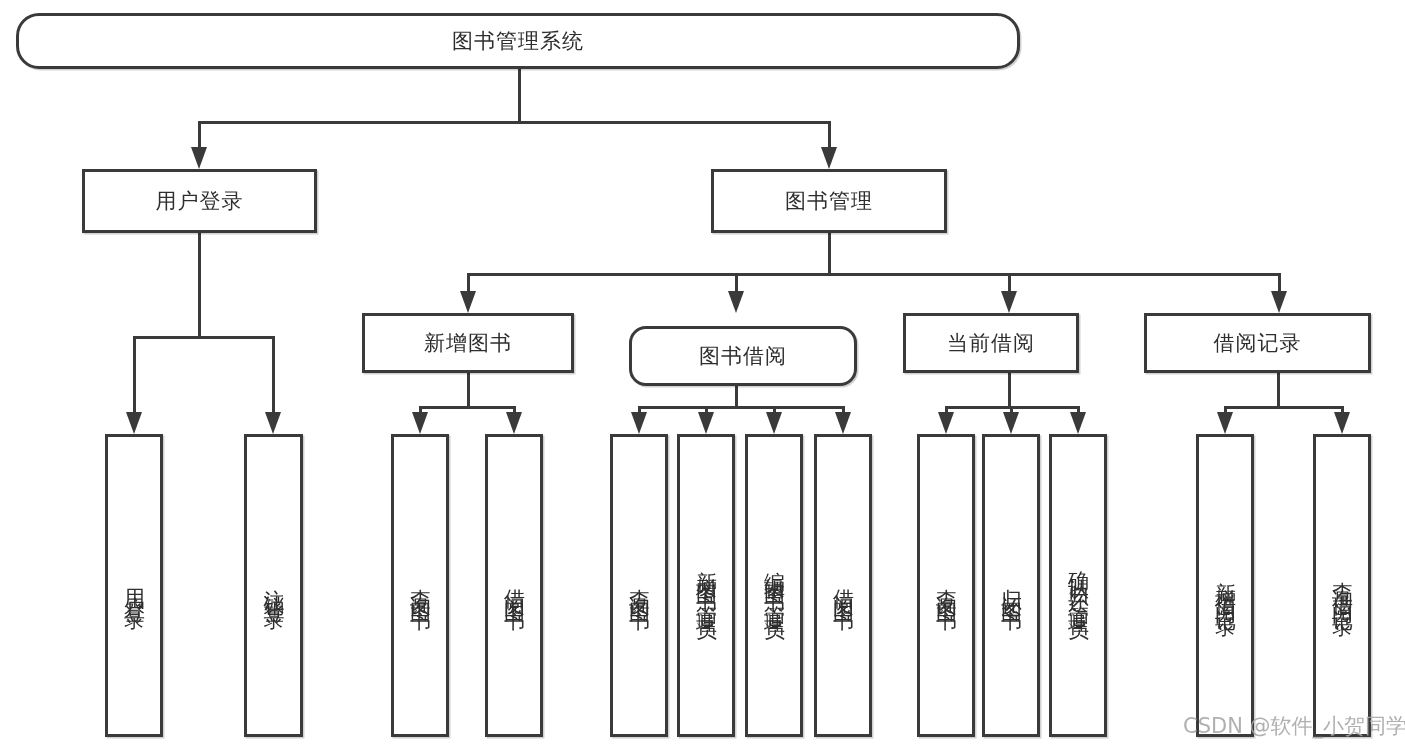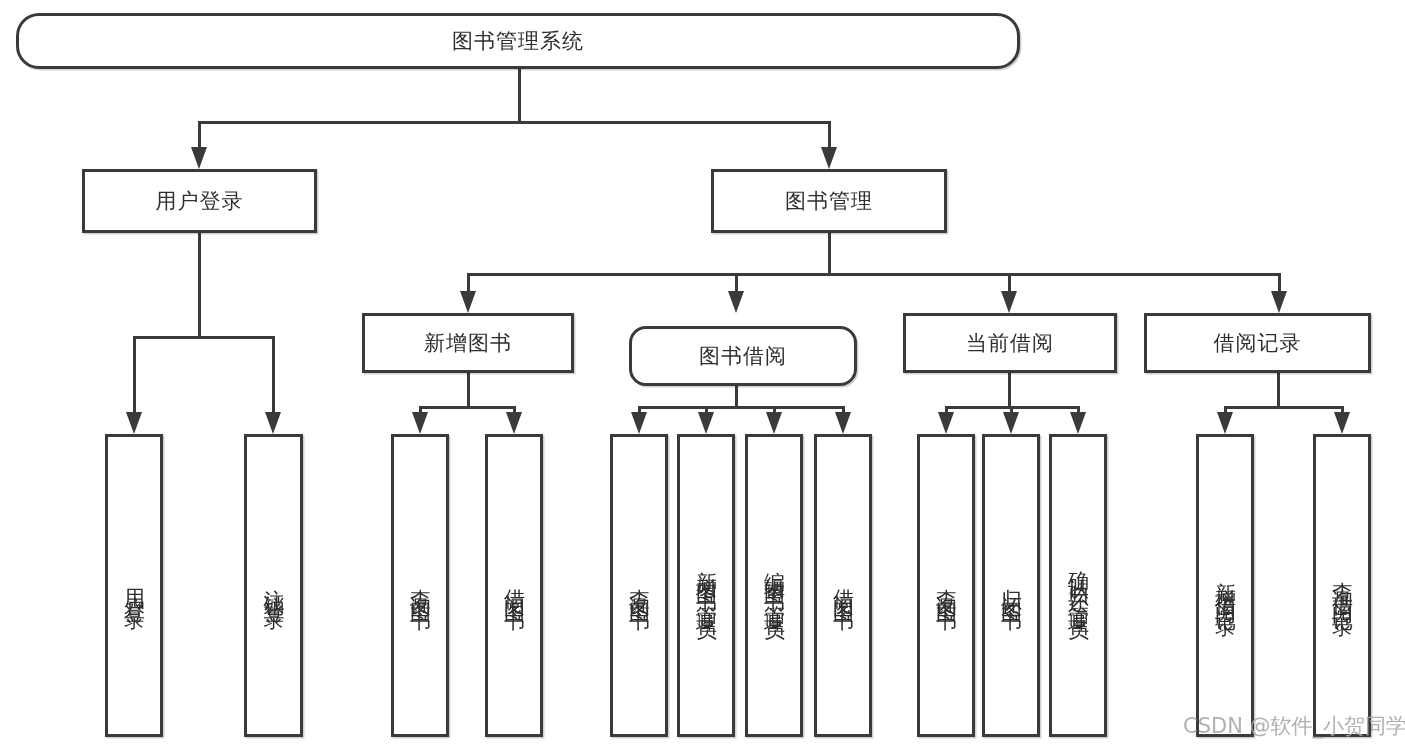--- a/index.html
+++ b/index.html
@@ -124,21 +124,21 @@
   <div class="box hbox" style="left:711px;top:169px;width:236px;height:64px;">
     <span>图书管理</span>
   </div>
 
   <div class="box hbox" style="left:362px;top:313px;width:212px;height:60px;">
     <span>新增图书</span>
   </div>
   <div class="box hbox" style="left:629px;top:326px;width:228px;height:60px;border-radius:17px;">
     <span>图书借阅</span>
   </div>
-  <div class="box hbox" style="left:903px;top:313px;width:214px;height:60px;align-items:center;">
+  <div class="box hbox" style="left:903px;top:313px;width:176px;height:60px;align-items:center;">
     <span>当前借阅</span>
   </div>
   <div class="box hbox" style="left:1144px;top:313px;width:227px;height:60px;">
     <span>借阅记录</span>
   </div>
 
   <div class="box vbox" style="left:105px;top:434px;width:58px;height:303px;">
     <span>用户登录</span>
   </div>
   <div class="box vbox" style="left:244px;top:434px;width:59px;height:303px;">

